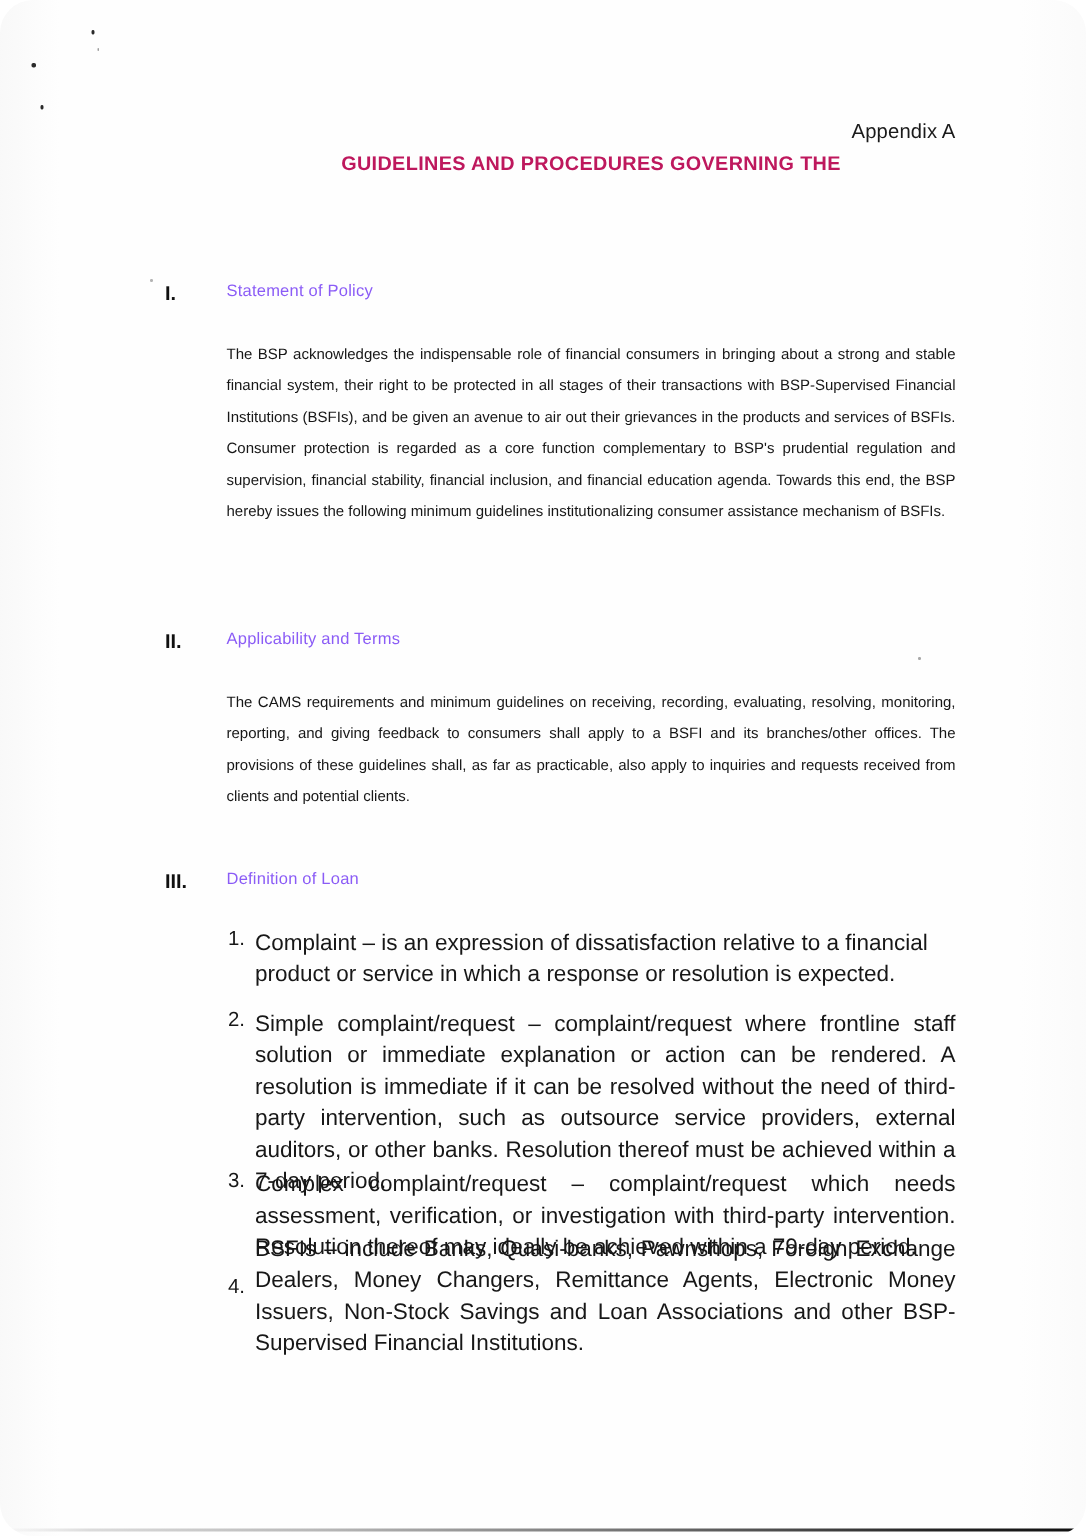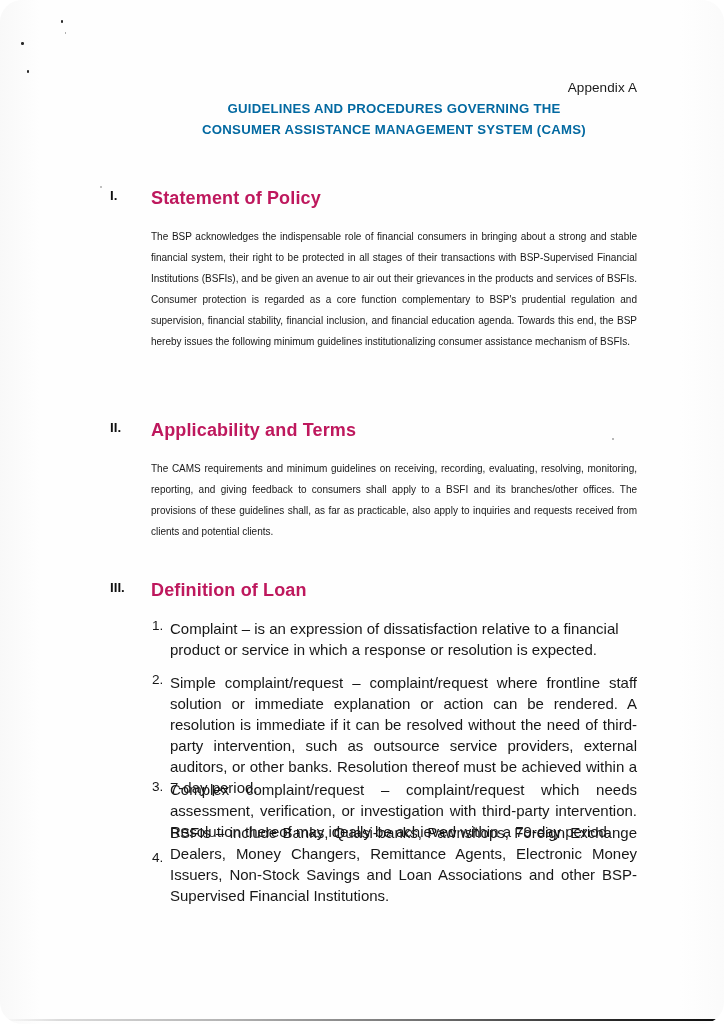--- a/index.html
+++ b/index.html
@@ -80,21 +80,21 @@
     left: 151px;
     top: 99px;
     width: 486px;
     text-align: center;
   }
   .title-line {
     font-size: 13.2px;
     font-weight: bold;
     letter-spacing: 0.25px;
     line-height: 20.5px;
-    color: #0369a1;
+    color: #be185d;
     white-space: nowrap;
   }
 
   
   .section {
     position: absolute;
     left: 0;
     width: 724px;
   }
 
@@ -107,23 +107,23 @@
     left: 110px;
     top: 0;
     font-size: 13.3px;
     font-weight: bold;
     color: #101010;
   }
   .sec-title {
     position: absolute;
     left: 151px;
     top: 0;
-    font-size: 18px;
-    font-weight: bold;
-    color: #be185d;
+    font-size: 11px;
+    font-weight: normal;
+    color: #8b5cf6;
     letter-spacing: 0.15px;
   }
 
   .body-para {
     position: absolute;
     left: 151px;
     width: 486px;
     font-size: 10px;
     line-height: 21.1px;
     text-align: justify;
@@ -177,21 +177,20 @@
   <div class="speck" style="left:65px;  top:32px; width:1px; height:2px; opacity:.45;"></div>
   <div class="speck" style="left:612px; top:438px; width:2px; height:2px; opacity:.4;"></div>
   <div class="speck" style="left:100px; top:186px; width:2px; height:2px; opacity:.35;"></div>
 
   <div class="content">
 
     <div class="appendix">Appendix A</div>
 
     <div class="title-block">
       <div class="title-line">GUIDELINES AND PROCEDURES GOVERNING THE</div>
-      <div class="title-line">CONSUMER ASSISTANCE MANAGEMENT SYSTEM (CAMS)</div>
     </div>
 
     <div class="section" style="top:188px;">
       <div class="sec-head">
         <span class="sec-numeral">I.</span>
         <span class="sec-title">Statement of Policy</span>
       </div>
       <div class="body-para" style="top:38px;">The BSP acknowledges the indispensable role of financial consumers in bringing about a strong and stable financial system, their right to be protected in all stages of their transactions with BSP-Supervised Financial Institutions (BSFIs), and be given an avenue to air out their grievances in the products and services of BSFIs. Consumer protection is regarded as a core function complementary to BSP's prudential regulation and supervision, financial stability, financial inclusion, and financial education agenda.  Towards this end, the BSP hereby issues the following minimum guidelines institutionalizing consumer assistance mechanism of BSFIs.</div>
     </div>
 

